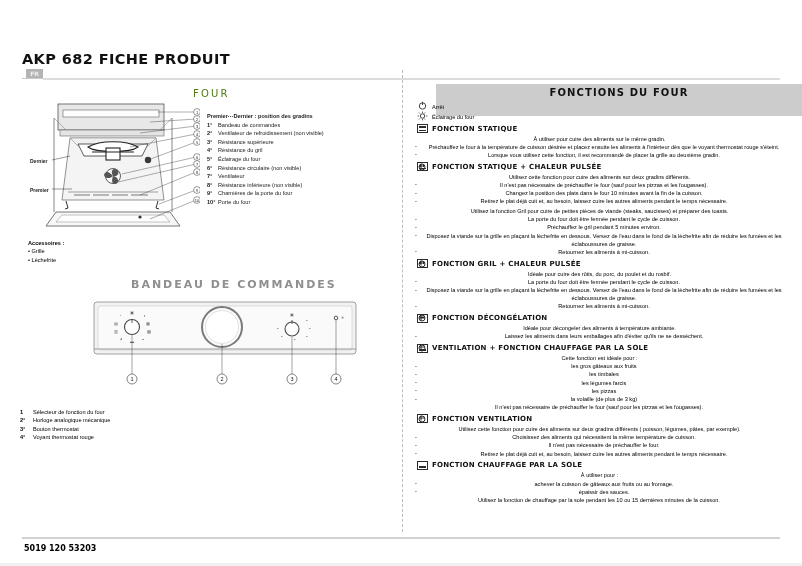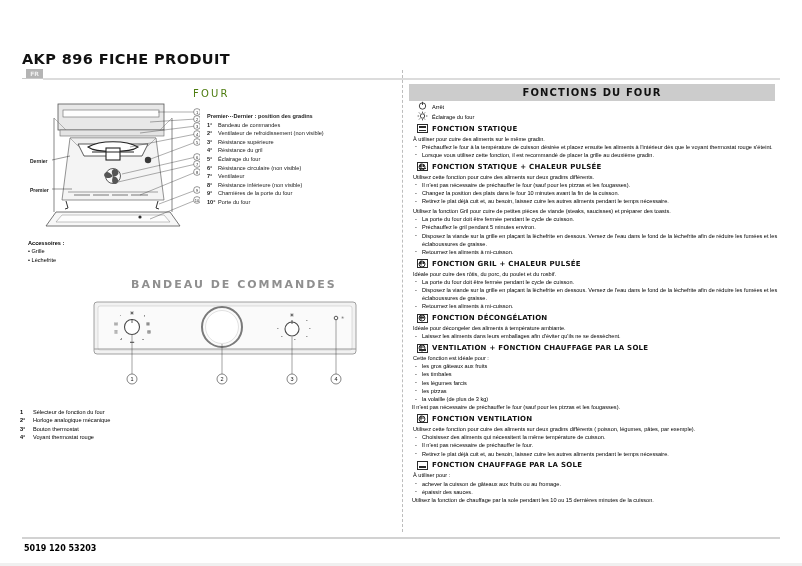--- a/index.html
+++ b/index.html
@@ -151,24 +151,24 @@
     top: 408px;
     font-size: 5.6px;
     line-height: 8.4px;
   }
   .legend-panel .lp-row { display: flex; }
   .legend-panel .lp-num { width: 13px; flex: 0 0 13px; font-weight: bold; }
 
   
   .fonctions-band {
     position: absolute;
-    left: 409px;
+    left: 436px;
     top: 84px;
     width: 366px;
-    height: 17px;
+    height: 32px;
     background: #cccccc;
   }
   .fonctions-band span {
     display: block;
     text-align: center;
     line-height: 17px;
     font-size: 10px;
     font-weight: bold;
     letter-spacing: 1.1px;
     font-family: "DejaVu Sans", sans-serif;
@@ -192,21 +192,21 @@
     width: 20px;
     flex: 0 0 20px;
     text-align: center;
     font-size: 8px;
     color: #333;
   }
   .simple-row .sr-label {
     font-size: 5.6px;
   }
 
-  .func-block { margin-top: 1.5px; }
+  .func-block { margin-top: 1.5px; text-align: center; }
 
   .func-head {
     display: flex;
     align-items: center;
     height: 12px;
   }
   .func-head .fh-icon {
     width: 20px;
     flex: 0 0 20px;
     display: flex;
@@ -324,21 +324,21 @@
     font-size: 5px;
     fill: #222;
     font-family: "Liberation Sans", sans-serif;
   }
 </style>
 </head>
 <body>
 
 <div class="page">
 
-  <div class="doc-title">AKP 896 FICHE PRODUIT</div>
+  <div class="doc-title">AKP 682 FICHE PRODUIT</div>
   <div class="lang-tab">FR</div>
   <div class="header-rule"></div>
   <div class="header-rule2"></div>
   <div class="col-divider"></div>
 
   <div class="four-title">FOUR</div>
 
   <div class="oven-wrap">
     <svg width="170" height="140" viewBox="0 0 170 140">
 

